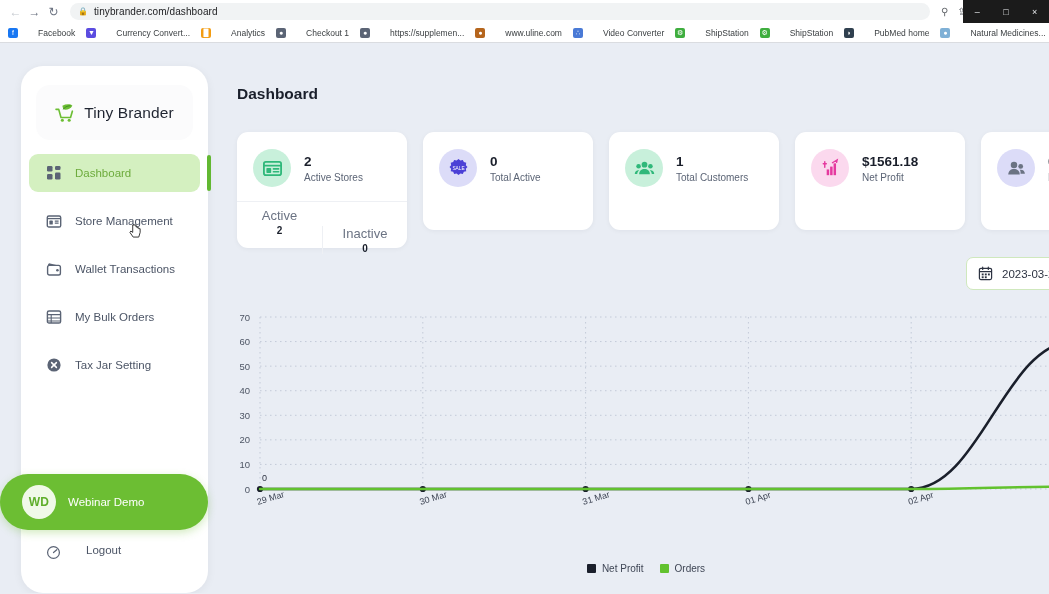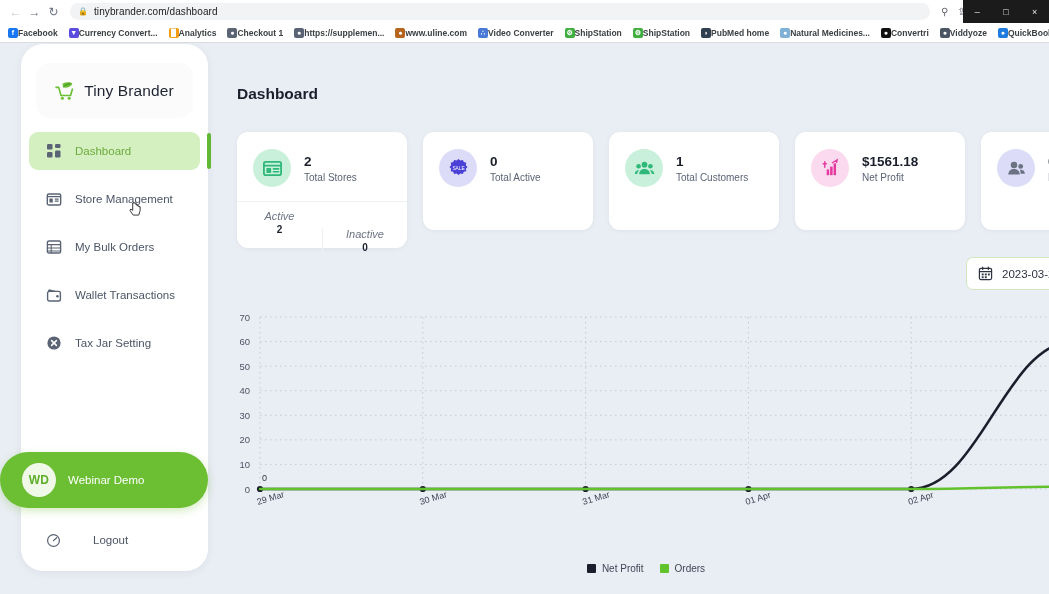--- a/index.html
+++ b/index.html
@@ -48,40 +48,40 @@
     display: flex; align-items: center; justify-content: space-around;
     color: #e8eaed; font-size: 9px;
   }
   .bmk-row {
     height: 20px; background: #ffffff;
     display: flex; align-items: center; gap: 3px;
     padding: 0 4px; overflow: hidden;
     border-bottom: 1px solid #dadce0;
   }
   .bmk {
-    display: flex; align-items: center; gap: 0;
+    display: flex; align-items: center; gap: 20px;
     padding: 2px 4px; border-radius: 3px;
-    flex: 0 0 auto; white-space: nowrap; font-weight: bold;
+    flex: 0 0 auto; white-space: nowrap;
   }
   .bmk-label { font-size: 8.5px; color: #3c4043; }
   .bmk-ico {
     width: 10px; height: 10px; border-radius: 2px; flex: 0 0 10px;
     display: flex; align-items: center; justify-content: center;
     font-size: 7px; color: #fff; line-height: 1;
   }
 
   
   #app {
     position: relative; width: 1049px; height: 550px;
     background: #e9edf4; overflow: hidden;
   }
 
   
   #sidebar {
-    position: absolute; left: 21px; top: 1px;
+    position: absolute; left: 21px; top: 23px;
     width: 187px; height: 527px;
     background: #ffffff; border-radius: 22px;
     box-shadow: 0 2px 10px rgba(17,24,39,.06);
     overflow: visible;
   }
   .brand-card {
     margin: 19px 15px 0 15px; height: 55px;
     background: #fbfbfc; border-radius: 14px;
     display: flex; align-items: center; justify-content: center; gap: 7px;
   }
@@ -123,21 +123,21 @@
   }
   .user-avatar {
     width: 34px; height: 34px; border-radius: 50%;
     background: #f0f9e8; color: #5fae2b;
     display: flex; align-items: center; justify-content: center;
     font-size: 12px; font-weight: bold; letter-spacing: .3px;
   }
   .user-name { font-size: 11.5px; color: #ffffff; }
   .logout-item {
     position: absolute; left: 8px; top: 478px;
-    height: 36px; display: flex; align-items: center; gap: 31px;
+    height: 36px; display: flex; align-items: flex-start; gap: 24px;
     padding-left: 16px;
   }
   .logout-item .nav-label { font-size: 11.5px; color: #4c5566; }
 
   
   #main {
     position: absolute; left: 208px; top: 0;
     right: 0; bottom: 0; padding: 42px 0 0 29px;
   }
   #page-title { font-size: 15.5px; color: #1a1f2b; font-weight: bold; }
@@ -163,21 +163,21 @@
   .stat-footer {
     margin-top: 14px; margin-left: -16px;
     border-top: 1px solid #eef0f4; height: 41px;
     display: flex; align-items: center;
   }
   .foot-cell {
     flex: 1 1 50%; text-align: center;
     display: flex; flex-direction: column; gap: 2px;
   }
   .foot-cell + .foot-cell { border-left: 1px solid #eef0f4; margin-top: 36px; }
-  .foot-k { font-size: 11px; color: #6b7383; font-style: italic; }
+  .foot-k { font-size: 13px; color: #6b7383; }
   .foot-v { font-size: 10px; font-weight: bold; color: #1a1f2b; }
 
   
   .date-picker {
     position: absolute; left: 758px; top: 214px;
     width: 120px; height: 33px;
     background: #ffffff; border: 1px solid #cfe8bd; border-radius: 7px;
     display: flex; align-items: center; gap: 9px; padding-left: 11px;
   }
   .date-text { font-size: 11.5px; color: #2d3342; white-space: nowrap; }
@@ -310,35 +310,35 @@
               <path d="M1.3 5.6 H14.7" stroke="currentColor" stroke-width="1.3"></path>
               <rect x="3.4" y="7.6" width="3.4" height="4" rx="0.6" fill="currentColor"></rect>
               <path d="M8.8 8.2 H12.6 M8.8 10.2 H12.6" stroke="currentColor" stroke-width="1.2"></path>
             </svg>
           </span>
           <span class="nav-label">Store Management</span>
         </div>
         <div class="nav-item">
           <span class="nav-ico">
             <svg width="16" height="16" viewBox="0 0 16 16">
-              <rect x="1.4" y="2" width="13.2" height="12" rx="1.6" fill="none" stroke="currentColor" stroke-width="1.4"></rect>
-              <path d="M1.4 5.6 H14.6 M1.4 9 H14.6 M1.4 12 H14.6 M5.2 5.6 V14" stroke="currentColor" stroke-width="1.1"></path>
-            </svg>
-          </span>
-          <span class="nav-label">My Bulk Orders</span>
-        </div>
-        <div class="nav-item">
-          <span class="nav-ico">
-            <svg width="16" height="16" viewBox="0 0 16 16">
               <path d="M2 4.2 C2 3 3 2.2 4 2.4 L12.4 4.4 H3.4 Z" fill="currentColor"></path>
               <rect x="1.6" y="4.4" width="12.8" height="9.6" rx="1.8" fill="none" stroke="currentColor" stroke-width="1.4"></rect>
               <circle cx="11.4" cy="9.2" r="1.3" fill="currentColor"></circle>
             </svg>
           </span>
           <span class="nav-label">Wallet Transactions</span>
+        </div>
+        <div class="nav-item">
+          <span class="nav-ico">
+            <svg width="16" height="16" viewBox="0 0 16 16">
+              <rect x="1.4" y="2" width="13.2" height="12" rx="1.6" fill="none" stroke="currentColor" stroke-width="1.4"></rect>
+              <path d="M1.4 5.6 H14.6 M1.4 9 H14.6 M1.4 12 H14.6 M5.2 5.6 V14" stroke="currentColor" stroke-width="1.1"></path>
+            </svg>
+          </span>
+          <span class="nav-label">My Bulk Orders</span>
         </div>
         <div class="nav-item">
           <span class="nav-ico">
             <svg width="16" height="16" viewBox="0 0 16 16">
               <circle cx="8" cy="8" r="6.6" fill="currentColor"></circle>
               <path d="M5.6 5.6 L10.4 10.4 M10.4 5.6 L5.6 10.4" stroke="#ffffff" stroke-width="1.5" stroke-linecap="round"></path>
             </svg>
           </span>
           <span class="nav-label">Tax Jar Setting</span>
         </div>
@@ -372,21 +372,21 @@
             <span class="stat-ico" style="background:#c8f0db;color:#2fb87a">
               <svg width="21" height="21" viewBox="0 0 22 22">
                 <rect x="2" y="4" width="18" height="14" rx="2" fill="none" stroke="currentColor" stroke-width="1.9"></rect>
                 <path d="M2 8 H20" stroke="currentColor" stroke-width="1.8"></path>
                 <rect x="4.6" y="10.4" width="5" height="5.2" rx="0.8" fill="currentColor"></rect>
                 <path d="M12 11.4 H17.4 M12 14.4 H17.4" stroke="currentColor" stroke-width="1.7" stroke-linecap="round"></path>
               </svg>
             </span>
             <span>
               <div class="stat-value">2</div>
-              <div class="stat-label">Total Stores</div>
+              <div class="stat-label">Active Stores</div>
             </span>
           </div>
           <div class="stat-footer">
             <div class="foot-cell">
               <span class="foot-k">Active</span>
               <span class="foot-v">2</span>
             </div>
             <div class="foot-cell">
               <span class="foot-k">Inactive</span>
               <span class="foot-v">0</span>

